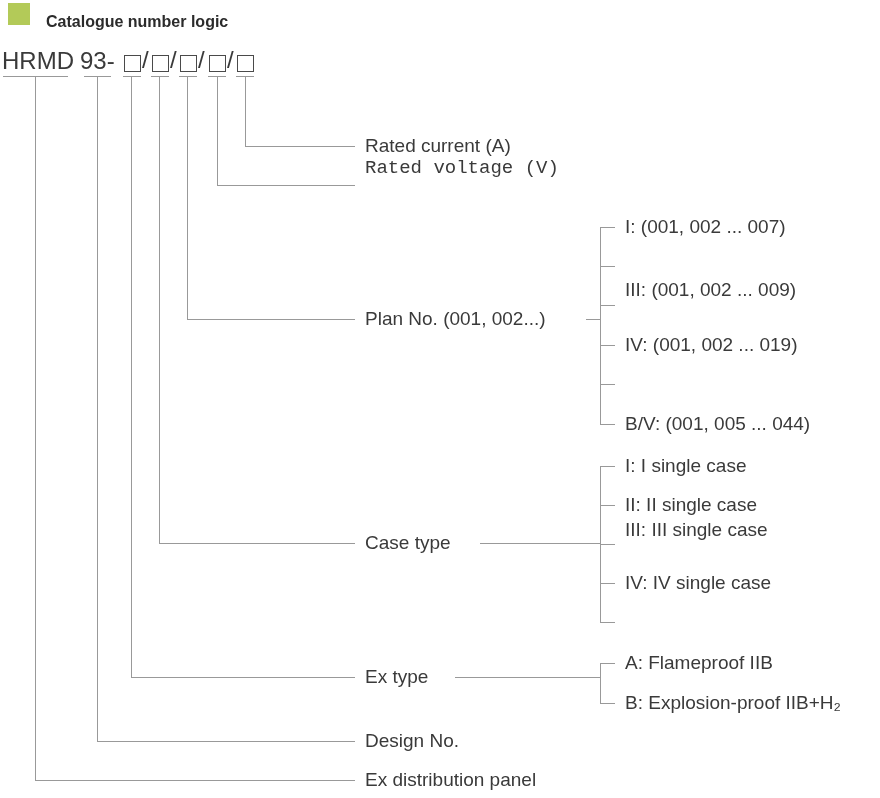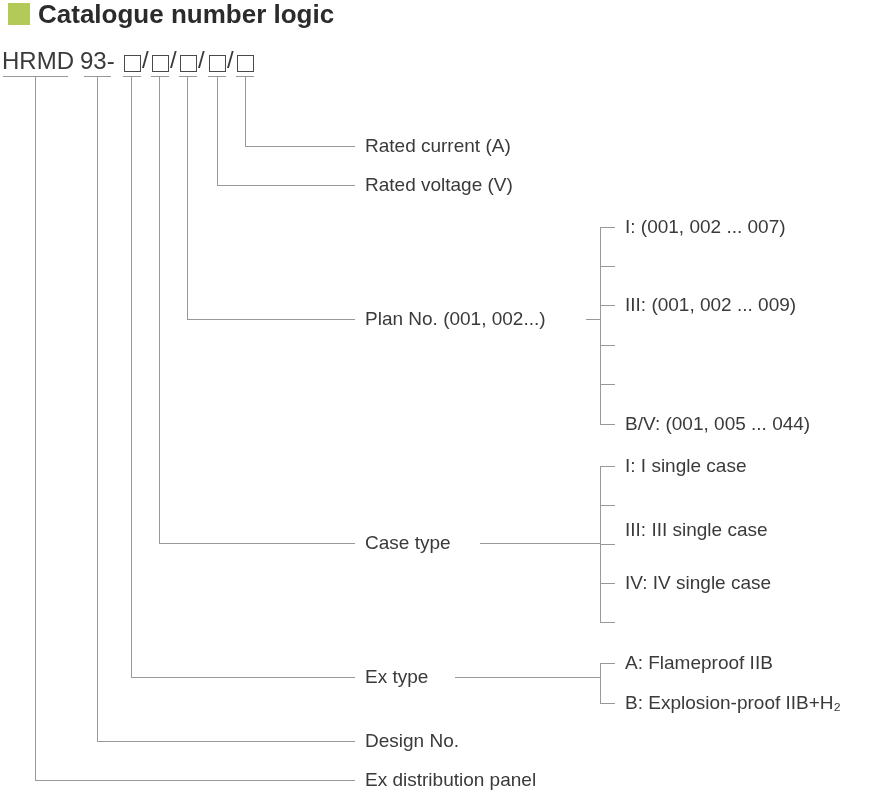--- a/index.html
+++ b/index.html
@@ -6,21 +6,21 @@
     --accent:#b3ca58;
     --line:#999999;
     --text:#3a3a3a;
   }
   html,body{margin:0;padding:0;background:#ffffff;}
   body{font-family:"Liberation Sans", sans-serif;color:var(--text);}
   .canvas{position:relative;width:880px;height:798px;background:#ffffff;overflow:hidden;}
 
   
   .bullet{position:absolute;left:8px;top:3px;width:22px;height:22px;background:var(--accent);}
-  .title{position:absolute;left:38px;top:0px;margin:0;font-size:26px;line-height:28px;font-weight:bold;color:#2b2b2b;white-space:nowrap;}
+  .title{position:absolute;left:38px;top:0px;margin:8px;font-size:16px;line-height:28px;font-weight:bold;color:#2b2b2b;white-space:nowrap;}
 
   
   .code-part{position:absolute;top:48px;font-size:24px;line-height:26px;color:var(--text);white-space:nowrap;}
   .cbox{position:absolute;top:55px;width:15px;height:15px;border:1.5px solid #4a4a4a;background:#fff;}
   .slash{position:absolute;top:47px;font-size:24px;line-height:26px;color:var(--text);}
 
   
   .ul{position:absolute;top:76px;height:1px;background:var(--line);}
 
   
@@ -70,49 +70,51 @@
 
   <div class="conn" style="left:245px;top:77px;width:110px;height:70px;"></div>
   <div class="conn" style="left:217px;top:77px;width:138px;height:109px;"></div>
   <div class="conn" style="left:187px;top:77px;width:168px;height:243px;"></div>
   <div class="conn" style="left:159px;top:77px;width:196px;height:467px;"></div>
   <div class="conn" style="left:131px;top:77px;width:224px;height:601px;"></div>
   <div class="conn" style="left:97px;top:77px;width:258px;height:665px;"></div>
   <div class="conn" style="left:35px;top:77px;width:320px;height:704px;"></div>
 
   <div class="lbl" style="top:134px;">Rated current (A)</div>
-  <div class="lbl" style="top:173px;">Rated voltage (V)</div>
+  <div class="lbl" style="top:156px;font-family:Liberation Mono, monospace;">Rated voltage (V)</div>
   <div class="lbl" style="top:307px;">Plan No. (001, 002...)</div>
   <div class="lbl" style="top:531px;">Case type</div>
   <div class="lbl" style="top:665px;">Ex type</div>
   <div class="lbl" style="top:729px;">Design No.</div>
   <div class="lbl" style="top:768px;">Ex distribution panel</div>
 
   <div class="hline" style="left:586px;top:319px;width:14px;"></div>
   <div class="hline" style="left:480px;top:543px;width:120px;"></div>
   <div class="hline" style="left:455px;top:677px;width:145px;"></div>
 
   <div class="vline" style="top:227px;height:198px;"></div>
   <div class="tick" style="top:227px;"></div>
   <div class="tick" style="top:266px;"></div>
   <div class="tick" style="top:305px;"></div>
   <div class="tick" style="top:345px;"></div>
   <div class="tick" style="top:384px;"></div>
   <div class="tick" style="top:424px;"></div>
   <div class="item" style="top:215px;">I: (001, 002 ... 007)</div>
-  <div class="item" style="top:293px;">III: (001, 002 ... 009)</div>
+  <div class="item" style="top:278px;">III: (001, 002 ... 009)</div>
+  <div class="item" style="top:333px;">IV: (001, 002 ... 019)</div>
   <div class="item" style="top:412px;">B/V: (001, 005 ... 044)</div>
 
   <div class="vline" style="top:466px;height:157px;"></div>
   <div class="tick" style="top:466px;"></div>
   <div class="tick" style="top:505px;"></div>
   <div class="tick" style="top:544px;"></div>
   <div class="tick" style="top:583px;"></div>
   <div class="tick" style="top:622px;"></div>
   <div class="item" style="top:454px;">I: I single case</div>
+  <div class="item" style="top:493px;">II: II single case</div>
   <div class="item" style="top:518px;text-align:center;">III: III single case</div>
   <div class="item" style="top:571px;">IV: IV single case</div>
 
   <div class="vline" style="top:663px;height:41px;"></div>
   <div class="tick" style="top:663px;"></div>
   <div class="tick" style="top:703px;"></div>
   <div class="item" style="top:691px;">B: Explosion-proof IIB+H₂</div>
   <div class="item" style="top:651px;">A: Flameproof IIB</div>
 
 </div>

